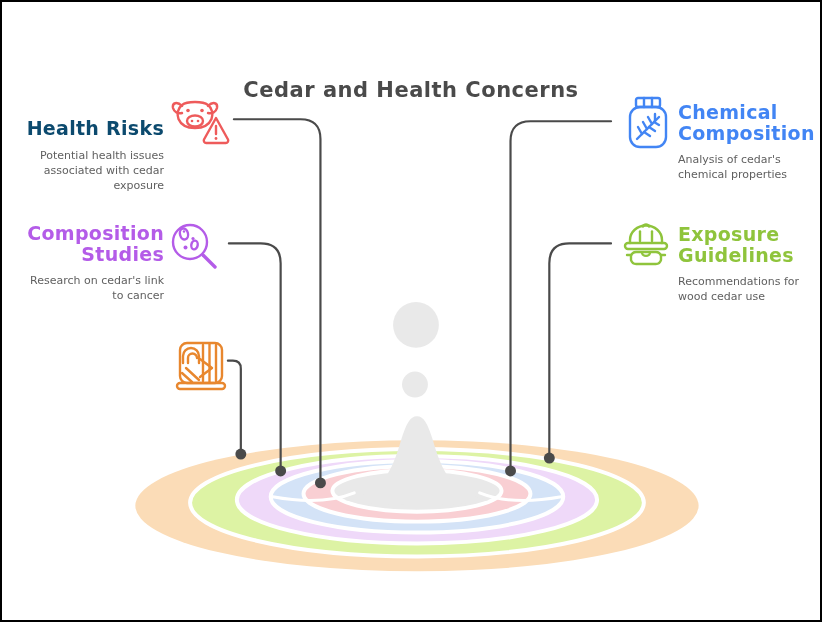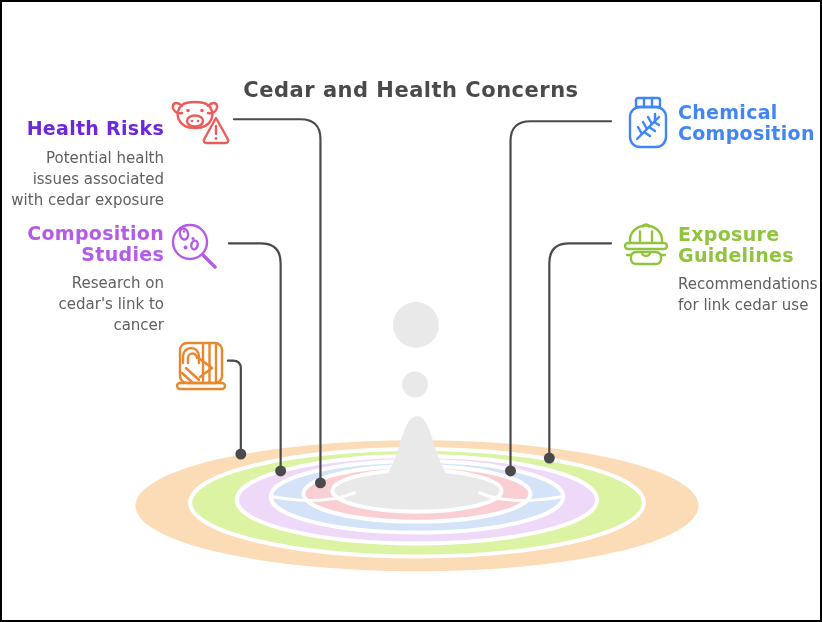--- a/index.html
+++ b/index.html
@@ -19,21 +19,21 @@
     letter-spacing:.5px;color:#4a4a4a;margin-top:44px;
   }
   .topic{position:absolute;}
   .topic-left{text-align:right;}
   .topic-right{text-align:left;}
   .topic-title{
     font-size:19px;font-weight:bold;line-height:1.08;
     letter-spacing:.3px;margin:0 0 9px 0;
   }
   .topic-desc{
-    font-size:15px;line-height:1.4;color:#606060;margin:0;
+    font-size:11px;line-height:1.4;color:#606060;margin:0;
   }
   .topic-left .topic-desc{margin-left:auto;}
   .icon-box{position:absolute;}
   
   #blk-health   {left:4px;  top:116px; width:158px;}
   #blk-carcino  {left:4px;  top:221px; width:158px;}
   #blk-altwood  {left:4px;  top:341px; width:158px;}
   #blk-chem     {left:676px;top:100px; width:158px;}
   #blk-expo     {left:676px;top:222px; width:158px;}
   #blk-health  .topic-desc{width:162px;margin-left:-4px;}
@@ -78,39 +78,40 @@
     <circle cx="280" cy="472" r="5.5"></circle>
     <circle cx="240" cy="455" r="5.5"></circle>
     <circle cx="511" cy="472" r="5.5"></circle>
     <circle cx="550" cy="459" r="5.5"></circle>
   </g>
 </svg>
 
 <div class="page-title" style="color: rgb(74, 74, 74);">Cedar and Health Concerns</div>
 
 <div class="topic topic-left" id="blk-health">
-  <div class="topic-title" style="color: #6d28d9;">Health Risks</div>
+  <div class="topic-title" style="color: #0c4a6e;">Health Risks</div>
   <p class="topic-desc">Potential health issues associated with cedar exposure</p>
 </div>
 
 <div class="topic topic-left" id="blk-carcino">
   <div class="topic-title" style="color: rgb(180, 92, 232);">Composition Studies</div>
   <p class="topic-desc">Research on cedar's link to cancer</p>
 </div>
 
 <div class="topic topic-left" id="blk-altwood">
 </div>
 
 <div class="topic topic-right" id="blk-chem">
   <div class="topic-title" style="color: rgb(66, 133, 244);">Chemical Composition</div>
+  <p class="topic-desc">Analysis of cedar's chemical properties</p>
 </div>
 
 <div class="topic topic-right" id="blk-expo">
   <div class="topic-title" style="color: rgb(143, 196, 60);">Exposure Guidelines</div>
-  <p class="topic-desc">Recommendations for link cedar use</p>
+  <p class="topic-desc">Recommendations for wood cedar use</p>
 </div>
 
 <div class="icon-box" style="left:169px;top:95px;">
   <svg width="62" height="52" viewBox="0 0 62 52" fill="none" stroke-width="2.4" stroke-linecap="round" stroke-linejoin="round" stroke="#ee5b5b">
     <path d="M11,9 C6,4 1,6 2,11 C3,15 7,17 11,16"></path>
     <path d="M37,9 C42,4 47,6 46,11 C45,15 41,17 37,16"></path>
     <path d="M11,8 C16,4 32,4 37,8 C41,11 42.5,17 40.5,22 C38,28 33,31 24,31 C15,31 10,28 7.5,22 C5.5,17 7,11 11,8 Z"></path>
     <ellipse cx="24" cy="24" rx="8" ry="5.5"></ellipse>
     <g stroke="none" fill="#ee5b5b">
       <circle cx="17" cy="13.5" r="1.8"></circle>

